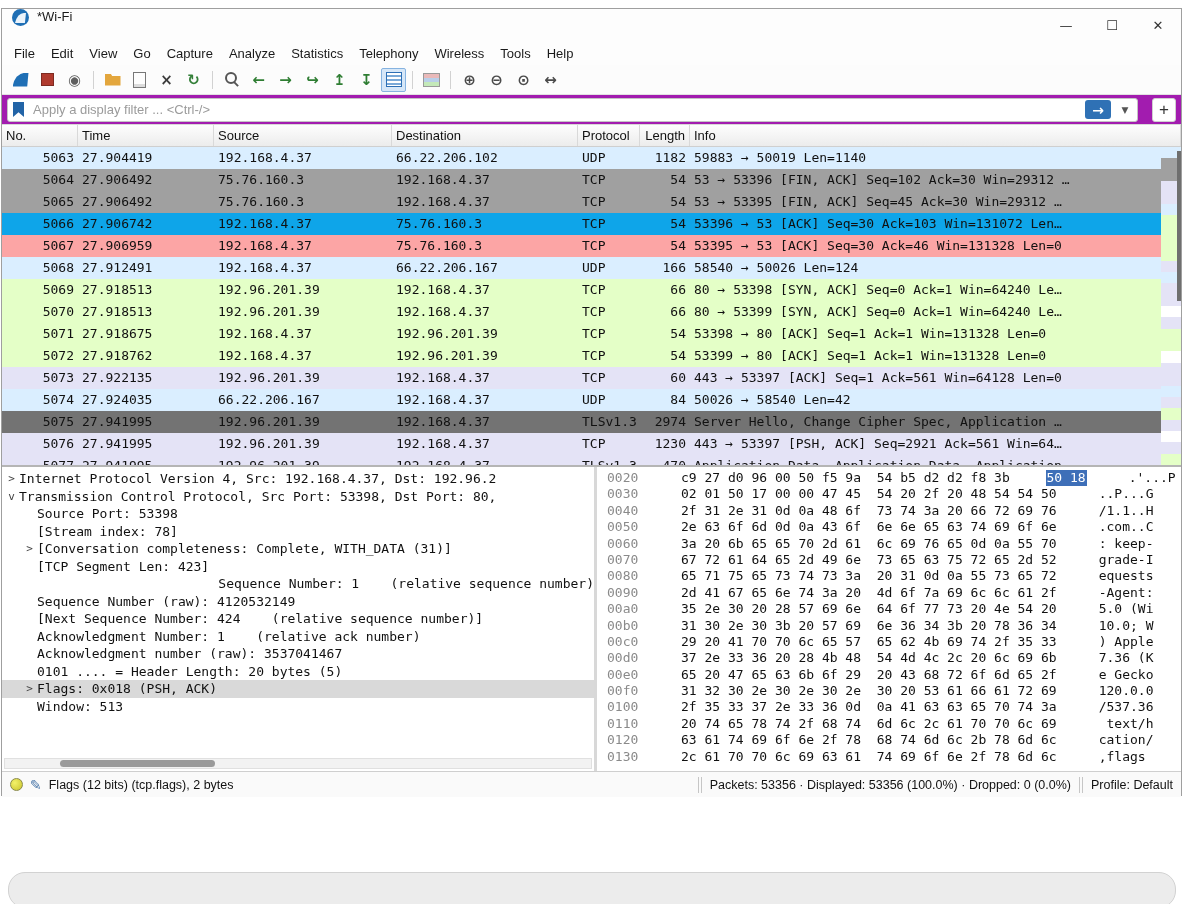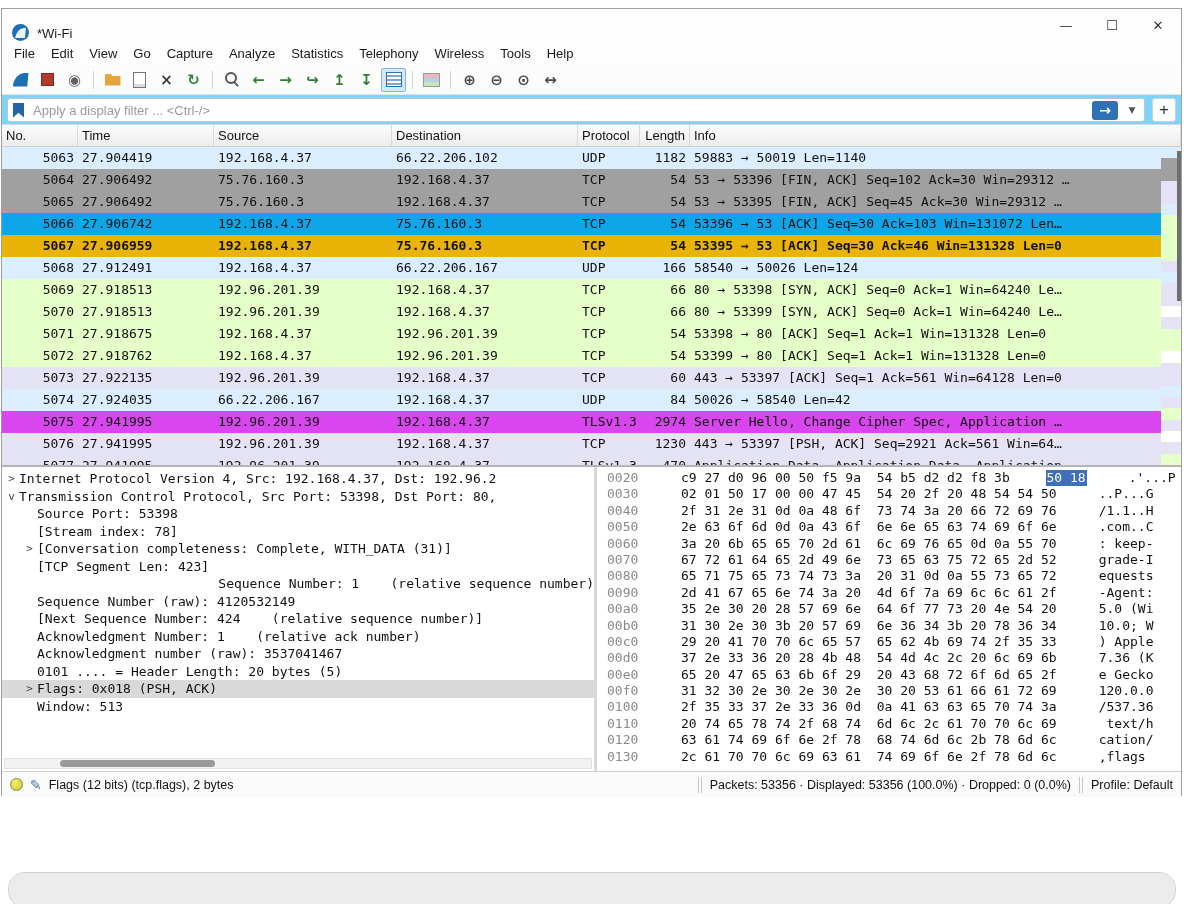--- a/index.html
+++ b/index.html
@@ -4,21 +4,21 @@
 <style>
   html,body{margin:0;padding:0;background:#ffffff;}
   body{width:1184px;height:904px;position:relative;overflow:hidden;
        font-family:"Liberation Sans","DejaVu Sans",sans-serif;color:#111;}
   *{box-sizing:border-box;}
 
   .window{position:absolute;left:1px;top:8px;width:1181px;height:788px;
           background:#fff;border:1px solid #9f9f9f;display:flex;flex-direction:column;}
 
   
-  .titlebar{height:32px;display:flex;align-items:flex-end;padding-left:10px;gap:8px;background:#fdfdfd;flex:none;}
+  .titlebar{height:32px;display:flex;align-items:flex-start;padding-left:10px;gap:8px;background:#fdfdfd;flex:none;}
   .app-icon{width:17px;height:17px;border-radius:50%;background:#1f6fb5;position:relative;flex:none;}
   .app-icon::after{content:"";position:absolute;left:3px;bottom:3px;width:11px;height:10px;background:#eaf3fb;
      clip-path:polygon(0 100%,12% 60%,30% 28%,55% 8%,80% 0,100% 0,90% 100%);}
   .title-text{font-size:13px;color:#1a1a1a;}
   .win-controls{margin-left:auto;display:flex;height:100%;}
   .win-btn{width:46px;height:100%;display:flex;align-items:center;justify-content:center;
            font-size:13px;color:#333;font-family:"DejaVu Sans",sans-serif;}
 
   
   .menubar{height:24px;display:flex;align-items:center;padding-left:4px;font-size:13px;flex:none;background:#fdfdfd;}
@@ -39,22 +39,22 @@
   .ic-doc::before{content:"";width:11px;height:14px;background:#fdfdfd;border:1px solid #777;
      box-shadow:inset 0 -3px 0 #dcdcdc;}
   .ic-find::before{content:"";position:absolute;top:4px;left:6px;width:8px;height:8px;border:2px solid #555;border-radius:50%;}
   .ic-find::after{content:"";position:absolute;top:15px;left:14px;width:6px;height:2px;background:#555;transform:rotate(45deg);}
   .ic-autoscroll::before{content:"";width:14px;height:13px;border:1px solid #2d6fb5;
      background:repeating-linear-gradient(180deg,#ffffff 0 2px,#7aa9d8 2px 4px);}
   .ic-colorize::before{content:"";width:15px;height:12px;border:1px solid #999;
      background:linear-gradient(180deg,#e9b9b9 0 33%,#b9cfe9 33% 66%,#c4e9b9 66% 100%);}
 
   
-  .filterbar{height:30px;display:flex;align-items:flex-end;padding:2px 5px;gap:7px;flex:none;
-             background:#7dd3fc;border-bottom:1px solid #d8d8d8;}
+  .filterbar{height:30px;display:flex;align-items:center;padding:2px 5px;gap:14px;flex:none;
+             background:#a21caf;border-bottom:1px solid #d8d8d8;}
   .filter-input{flex:1;height:24px;border:1px solid #c4c4c4;border-radius:3px;background:#fff;
                 display:flex;align-items:center;padding:0 5px;gap:7px;}
   .bookmark{width:11px;height:15px;background:#2264a7;flex:none;
             clip-path:polygon(0 0,100% 0,100% 100%,50% 68%,0 100%);}
   .filter-text{flex:1;border:none;outline:none;font-size:13px;font-family:inherit;background:transparent;color:#222;}
   .filter-text::placeholder{color:#9b9b9b;}
   .apply-btn{width:26px;height:19px;background:#2f71b5;border-radius:3px;color:#fff;flex:none;
              display:flex;align-items:center;justify-content:center;font:bold 14px "DejaVu Sans",sans-serif;}
   .caret-btn{width:14px;text-align:center;color:#555;font-size:9px;flex:none;font-family:"DejaVu Sans",sans-serif;}
   .plus-btn{width:24px;height:24px;display:flex;align-items:center;justify-content:center;
@@ -221,21 +221,21 @@
         </div>
         <div class="prow" style="background: #0ea5e9;">
           <span class="pc pc-no">5066</span>
           <span class="pc pc-time">27.906742</span>
           <span class="pc pc-src">192.168.4.37</span>
           <span class="pc pc-dst">75.76.160.3</span>
           <span class="pc pc-proto">TCP</span>
           <span class="pc pc-len">54</span>
           <span class="pc pc-info">53396 → 53 [ACK] Seq=30 Ack=103 Win=131072 Len…</span>
         </div>
-        <div class="prow" style="background: #eab308; font-weight: bold;">
+        <div class="prow" style="background: #fca5a5;">
           <span class="pc pc-no">5067</span>
           <span class="pc pc-time">27.906959</span>
           <span class="pc pc-src">192.168.4.37</span>
           <span class="pc pc-dst">75.76.160.3</span>
           <span class="pc pc-proto">TCP</span>
           <span class="pc pc-len">54</span>
           <span class="pc pc-info">53395 → 53 [ACK] Seq=30 Ack=46 Win=131328 Len=0</span>
         </div>
         <div class="prow" style="background: rgb(218, 238, 255);">
           <span class="pc pc-no">5068</span>
@@ -293,21 +293,21 @@
         </div>
         <div class="prow" style="background: rgb(218, 238, 255);">
           <span class="pc pc-no">5074</span>
           <span class="pc pc-time">27.924035</span>
           <span class="pc pc-src">66.22.206.167</span>
           <span class="pc pc-dst">192.168.4.37</span>
           <span class="pc pc-proto">UDP</span>
           <span class="pc pc-len">84</span>
           <span class="pc pc-info">50026 → 58540 Len=42</span>
         </div>
-        <div class="prow" style="background: #d946ef;">
+        <div class="prow" style="background: #737373;">
           <span class="pc pc-no">5075</span>
           <span class="pc pc-time">27.941995</span>
           <span class="pc pc-src">192.96.201.39</span>
           <span class="pc pc-dst">192.168.4.37</span>
           <span class="pc pc-proto">TLSv1.3</span>
           <span class="pc pc-len">2974</span>
           <span class="pc pc-info">Server Hello, Change Cipher Spec, Application …</span>
         </div>
         <div class="prow" style="background: rgb(228, 227, 246);">
           <span class="pc pc-no">5076</span>

